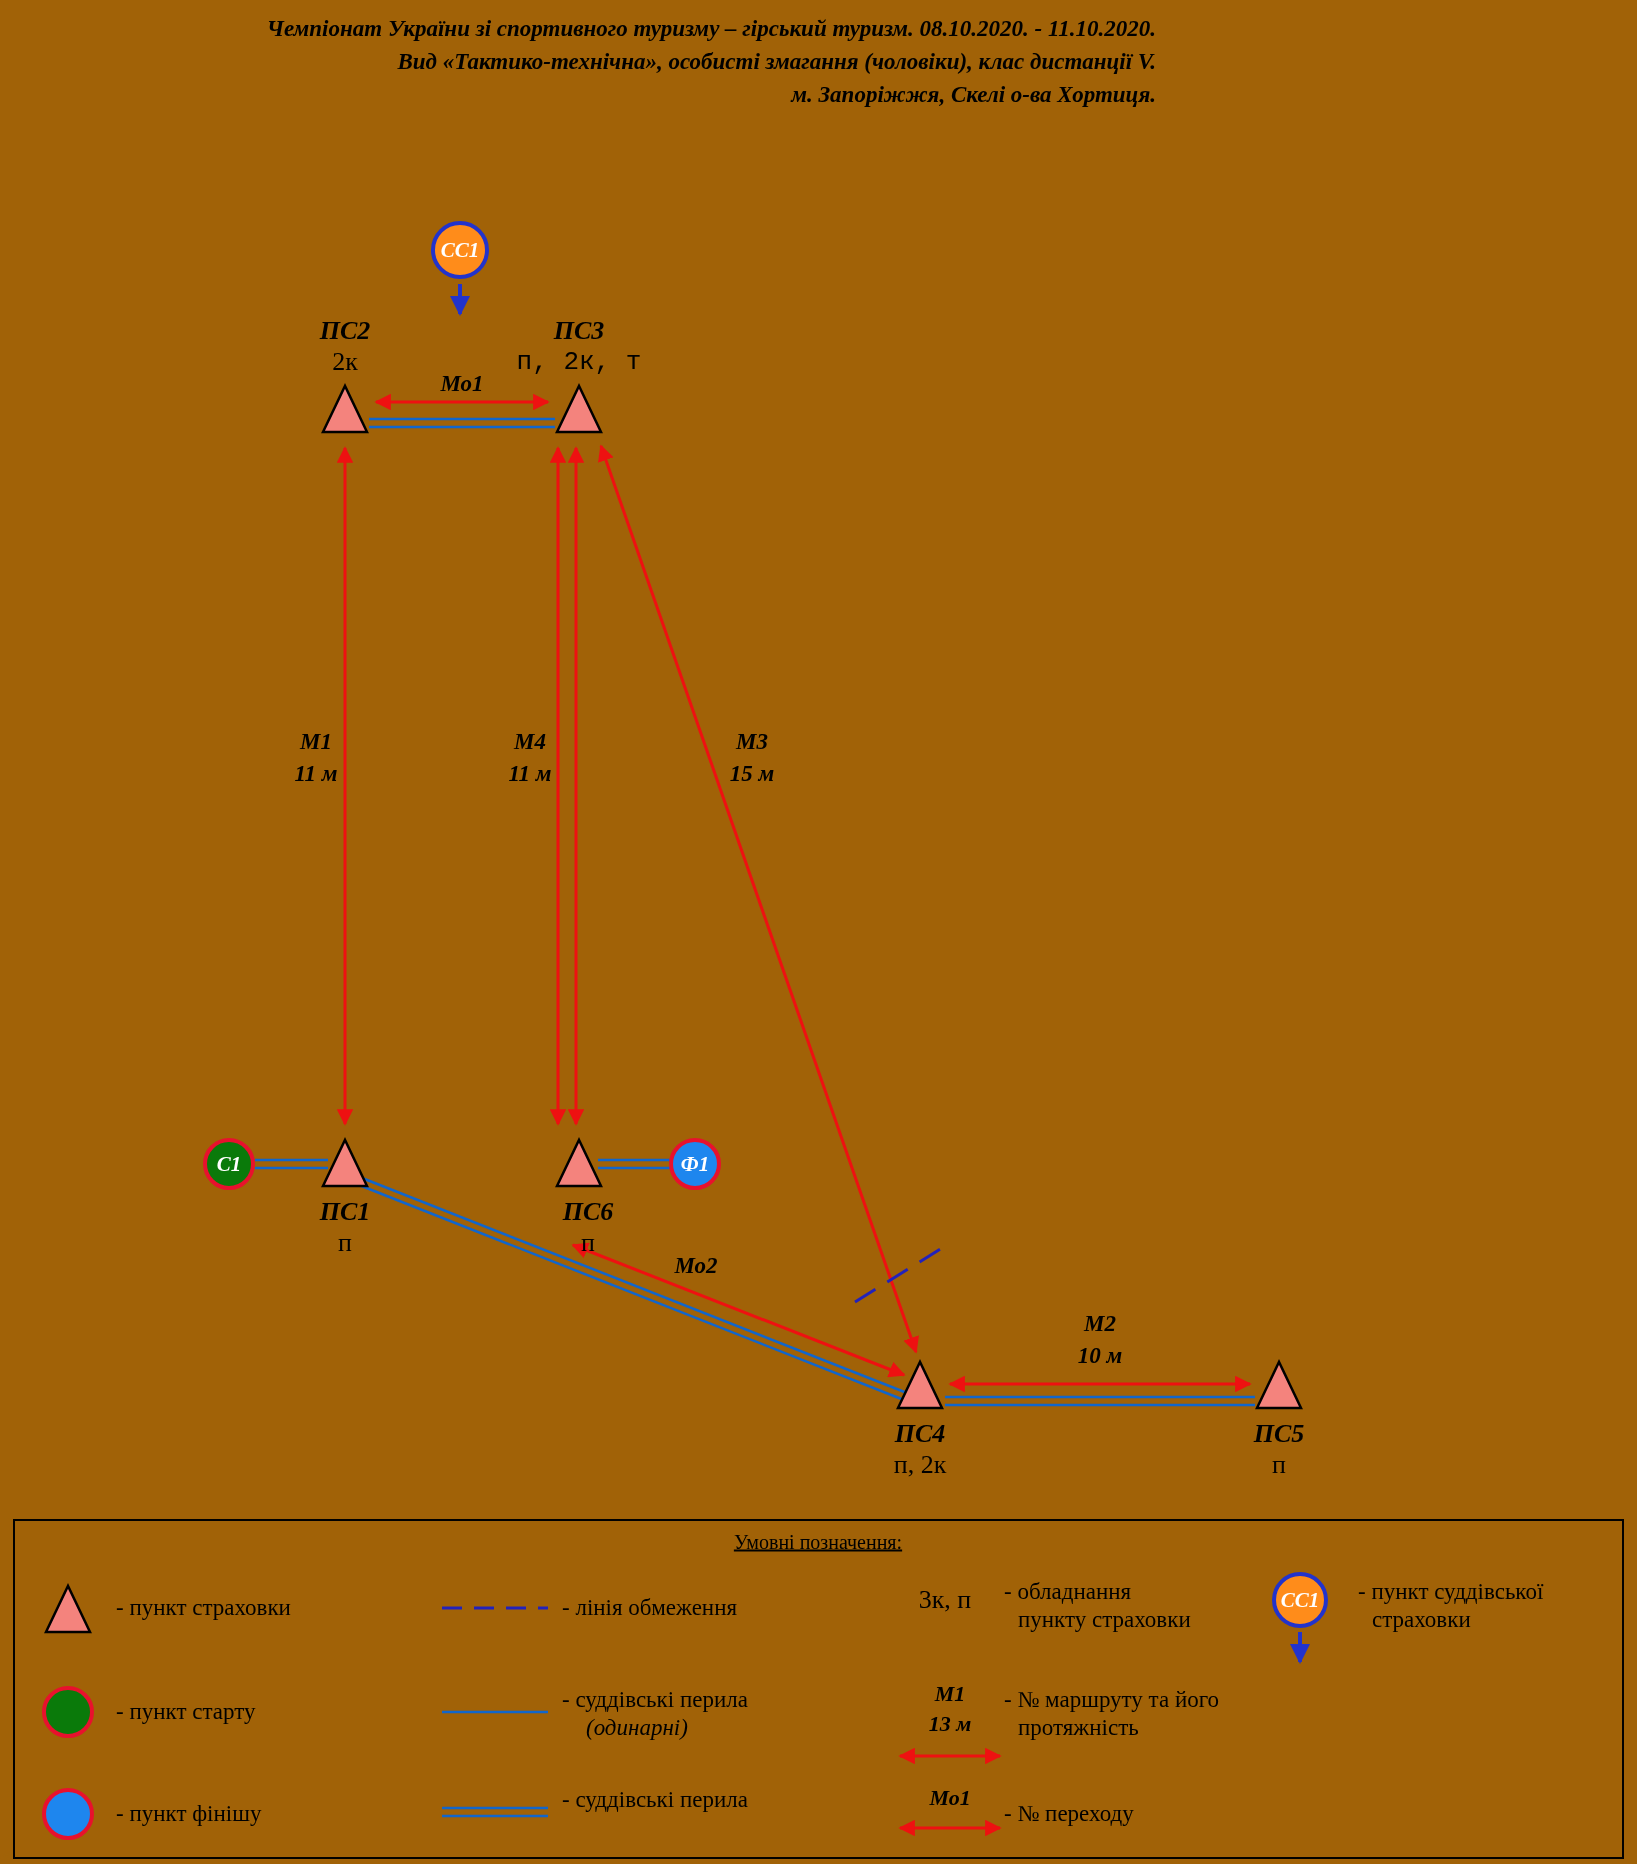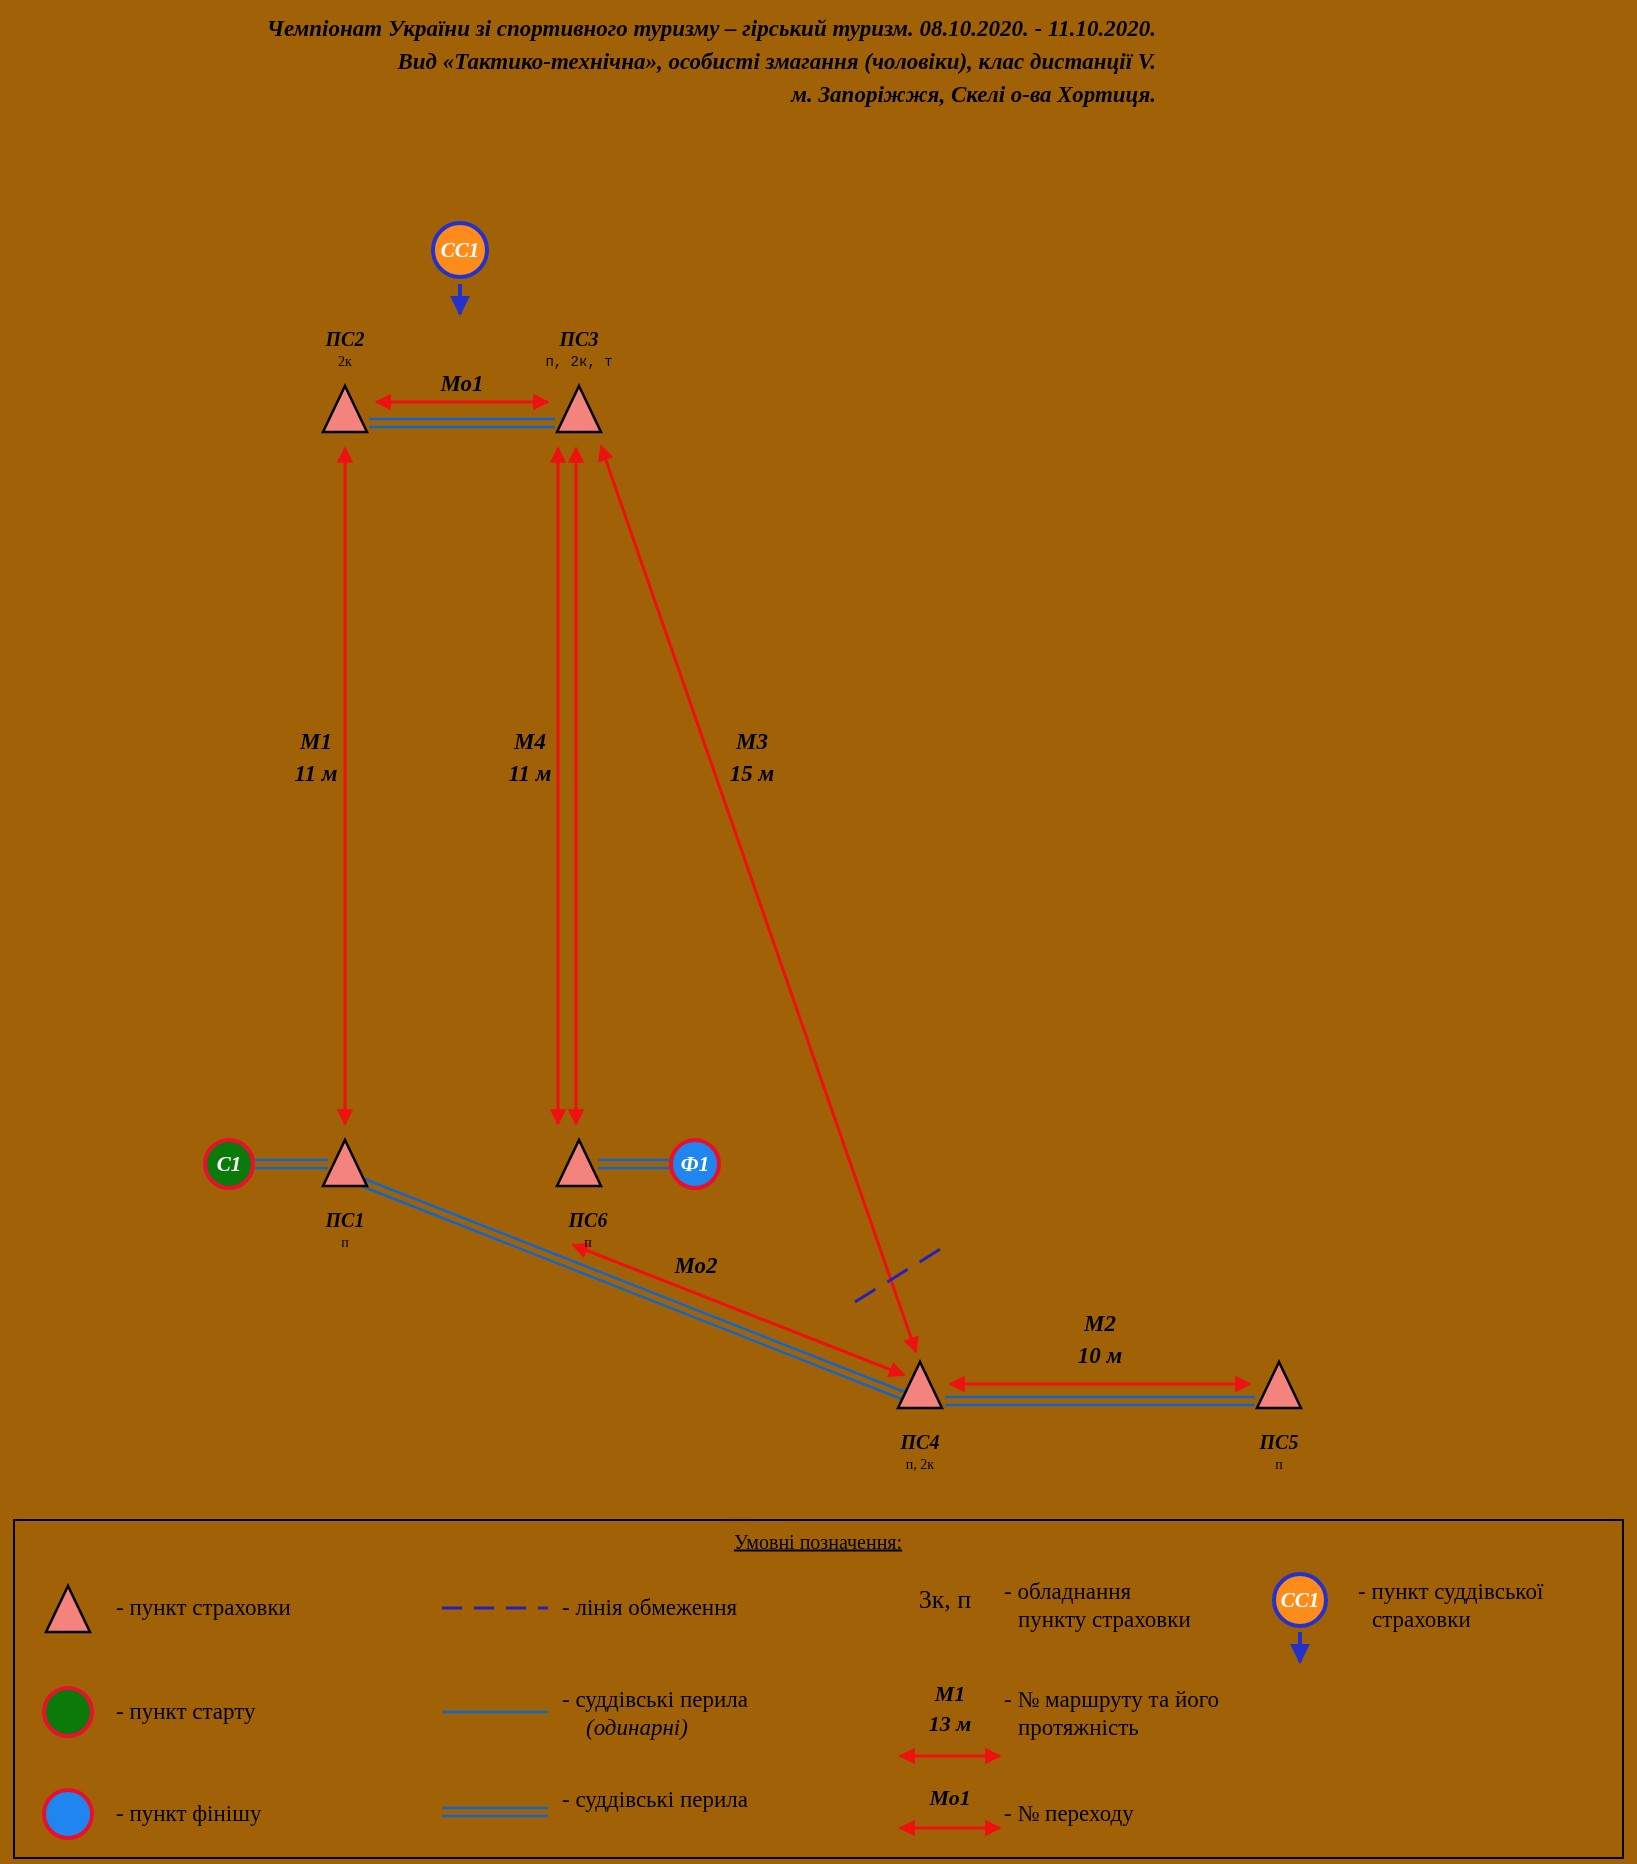--- a/index.html
+++ b/index.html
@@ -14,22 +14,22 @@
   #diagram-svg{position:absolute;left:0;top:0;}
   .lbl{position:absolute;white-space:nowrap;color:#000;}
   .c{transform:translate(-50%,-50%);text-align:center;}
   .lv{transform:translateY(-50%);}
   .title-block{
     position:absolute; top:12px; right:481px;
     text-align:right; white-space:nowrap;
     font-weight:bold; font-style:italic;
     font-size:23px; line-height:33px; color:#000;
   }
-  .node-name{font-size:20px;font-weight:bold;font-style:italic;margin-top:8px;}
-  .equip{font-size:14px;}
+  .node-name{font-size:26px;font-weight:bold;font-style:italic;}
+  .equip{font-size:26px;}
   .route{font-size:23px;font-weight:bold;font-style:italic;}
   .circle-label{font-size:21px;font-weight:bold;font-style:italic;color:#ffffff;}
   .legend-title{font-size:20px;text-decoration:underline;}
   .legend-text{font-size:23px;}
   .legend-sym{font-size:26px;}
   .legend-sym-bi{font-size:22px;font-weight:bold;font-style:italic;}
 </style>
 </head>
 <body>
 

